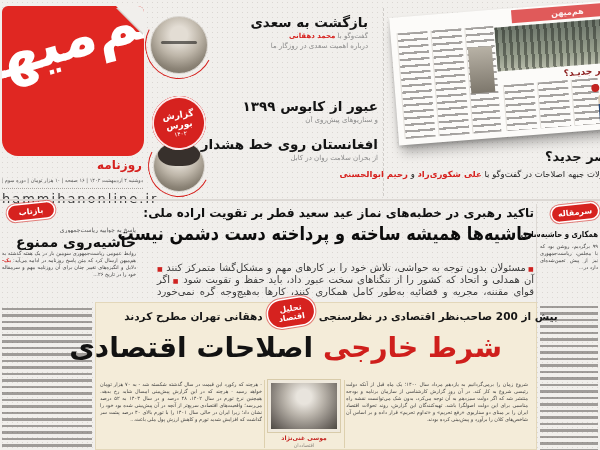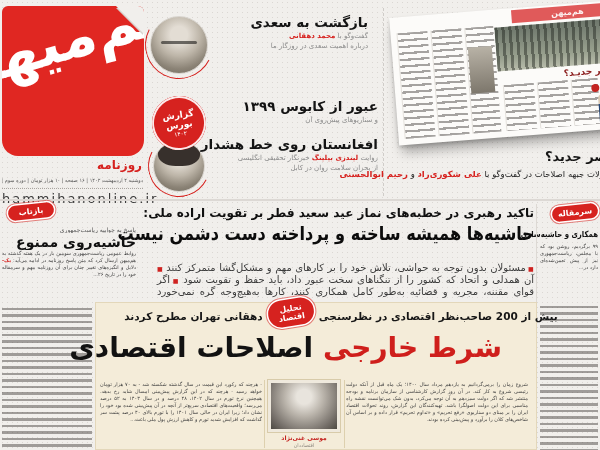--- a/index.html
+++ b/index.html
@@ -155,25 +155,20 @@
     <div class="t-sub">و سناریوهای پیش‌روی آن</div>
   </div>
 
   <div class="photo" style="left:153px;top:140px;width:52px;height:52px;">
     <div class="ph-img">
         <div class="hair"></div>
       </div>
   </div>
   <div class="t-text" style="left:211px;top:136px;width:167px;">
     <div class="t-title">افغانستان روی خط هشدار</div>
-    <div class="t-sub">
-      <span>روایت</span>
-      <span class="hl">لیندزی بیلینگ</span>
-      <span>خبرنگار تحقیقی انگلیسی</span>
-    </div>
     <div class="t-sub">از بحران سلامت روان در کابل</div>
   </div>
 
   <div class="vsep"></div>
   <div class="rule-h"></div>
 
   <div class="thumb">
     <div class="tn-mast">هم‌میهن</div>
     <div class="tn-photo"></div>
     <div class="tn-headline">عصر جدیـد؟</div>

